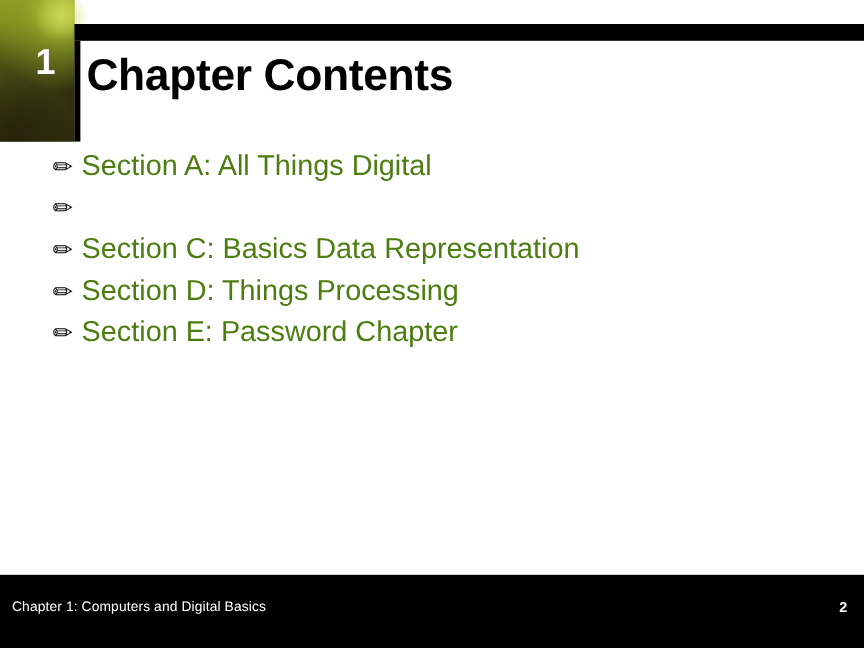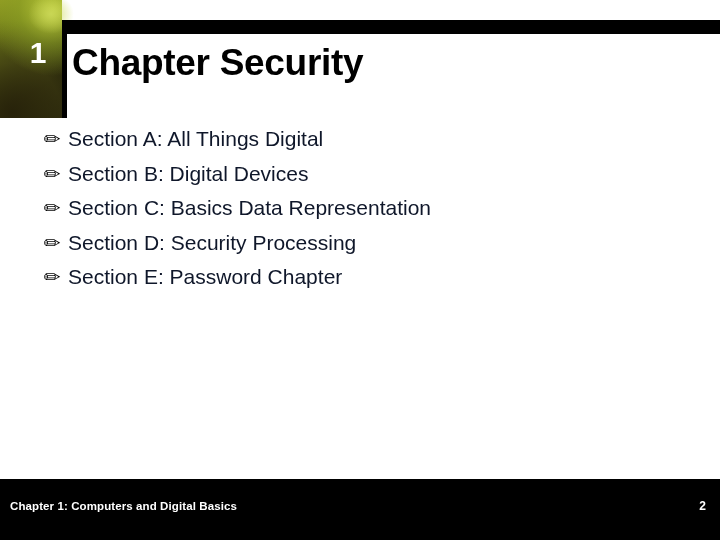--- a/index.html
+++ b/index.html
@@ -104,42 +104,42 @@
   }
   .bullet-mark {
     width: 24px;
     flex: 0 0 24px;
     color: #000000;
     font-size: 20px;
     line-height: 29px;
     font-family: "DejaVu Sans", sans-serif;
   }
   .bullet-text {
-    color: #0f172a;
-    font-size: 21px;
+    color: #4d7c0f;
+    font-size: 24px;
     line-height: 29px;
     white-space: nowrap;
   }
 
   
   .footer-bar {
     position: absolute;
     left: 0;
     bottom: 0;
     width: 720px;
     height: 61px;
     background: #000000;
   }
   .footer-text {
     position: absolute;
     left: 10px;
     bottom: 28px;
     color: #ffffff;
     font-size: 11.5px;
-    font-weight: bold;
+    font-weight: normal;
     letter-spacing: 0.1px;
   }
   .footer-page {
     position: absolute;
     right: 14px;
     bottom: 27px;
     color: #ffffff;
     font-size: 12px;
     font-weight: bold;
   }
@@ -151,42 +151,41 @@
 
   <div class="corner-art">
     <div class="hl"></div>
   </div>
 
   <div class="top-bar"></div>
   <div class="title-rule"></div>
 
   <div class="chapter-number">1</div>
 
-  <div class="slide-title">Chapter Security</div>
+  <div class="slide-title">Chapter Contents</div>
 
   <div class="bullets">
 
     <div class="bullet-row">
       <span class="bullet-mark">✏</span>
       <span class="bullet-text">Section A: All Things Digital</span>
     </div>
 
     <div class="bullet-row">
       <span class="bullet-mark">✏</span>
-      <span class="bullet-text">Section B: Digital Devices</span>
     </div>
 
     <div class="bullet-row">
       <span class="bullet-mark">✏</span>
       <span class="bullet-text">Section C: Basics Data Representation</span>
     </div>
 
     <div class="bullet-row">
       <span class="bullet-mark">✏</span>
-      <span class="bullet-text">Section D: Security Processing</span>
+      <span class="bullet-text">Section D: Things Processing</span>
     </div>
 
     <div class="bullet-row">
       <span class="bullet-mark">✏</span>
       <span class="bullet-text">Section E: Password Chapter</span>
     </div>
 
   </div>
 
   <div class="footer-bar"></div>

